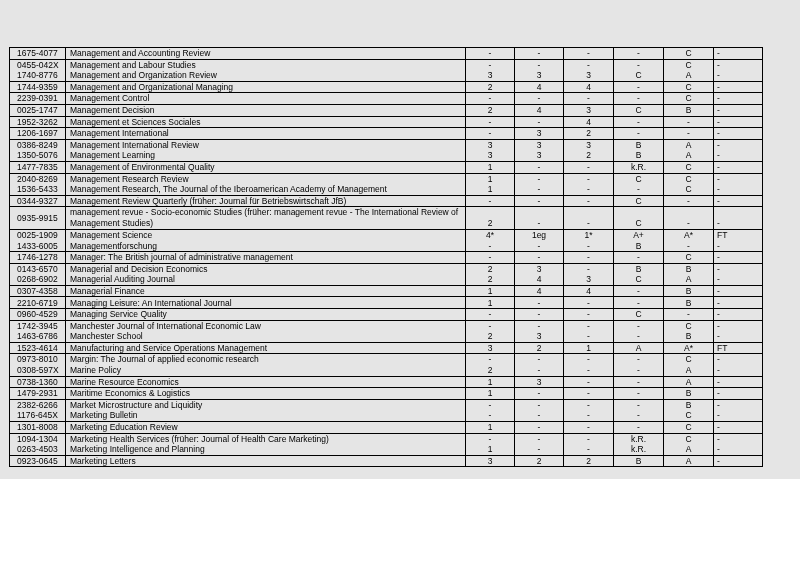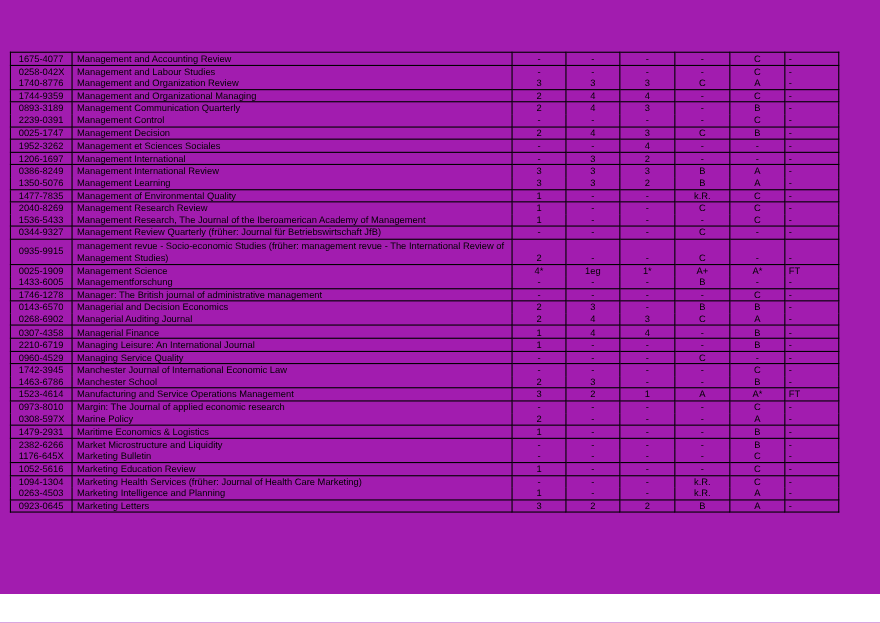--- a/index.html
+++ b/index.html
@@ -2,21 +2,21 @@
 <html><head>
 <meta charset="utf-8">
 <style>
   html, body { margin: 0; padding: 0; }
   body {
     width: 800px; height: 566px;
     background: #ffffff;
     font-family: "Liberation Sans", sans-serif;
     color: #000000;
   }
-  .sheet { position: relative; width: 800px; height: 540px; background: #a21caf; overflow: hidden; }
+  .sheet { position: relative; width: 800px; height: 479px; background: #e5e5e5; overflow: hidden; }
   table.journal-table {
     position: absolute; left: 9px; top: 47px;
     width: 753px;
     border-collapse: collapse;
     table-layout: fixed;
     font-size: 8.5px;
     line-height: 10.5px;
     color: #000000;
   }
   col.c-issn { width: 56px; }
@@ -64,21 +64,21 @@
           <td class="issn">1675-4077</td>
           <td class="name">Management and Accounting Review</td>
           <td class="val">-</td>
           <td class="val">-</td>
           <td class="val">-</td>
           <td class="val">-</td>
           <td class="val">C</td>
           <td class="val ft">-</td>
         </tr>
         <tr class="nb">
-          <td class="issn">0258-042X</td>
+          <td class="issn">0455-042X</td>
           <td class="name">Management and Labour Studies</td>
           <td class="val">-</td>
           <td class="val">-</td>
           <td class="val">-</td>
           <td class="val">-</td>
           <td class="val">C</td>
           <td class="val ft">-</td>
         </tr>
         <tr class="after-nb">
           <td class="issn">1740-8776</td>
@@ -91,30 +91,20 @@
           <td class="val ft">-</td>
         </tr>
         <tr>
           <td class="issn">1744-9359</td>
           <td class="name">Management and Organizational Managing</td>
           <td class="val">2</td>
           <td class="val">4</td>
           <td class="val">4</td>
           <td class="val">-</td>
           <td class="val">C</td>
-          <td class="val ft">-</td>
-        </tr>
-        <tr class="nb">
-          <td class="issn">0893-3189</td>
-          <td class="name">Management Communication Quarterly</td>
-          <td class="val">2</td>
-          <td class="val">4</td>
-          <td class="val">3</td>
-          <td class="val">-</td>
-          <td class="val">B</td>
           <td class="val ft">-</td>
         </tr>
         <tr class="after-nb">
           <td class="issn">2239-0391</td>
           <td class="name">Management Control</td>
           <td class="val">-</td>
           <td class="val">-</td>
           <td class="val">-</td>
           <td class="val">-</td>
           <td class="val">C</td>
@@ -344,20 +334,30 @@
           <td class="issn">0308-597X</td>
           <td class="name">Marine Policy</td>
           <td class="val">2</td>
           <td class="val">-</td>
           <td class="val">-</td>
           <td class="val">-</td>
           <td class="val">A</td>
           <td class="val ft">-</td>
         </tr>
         <tr>
+          <td class="issn">0738-1360</td>
+          <td class="name">Marine Resource Economics</td>
+          <td class="val">1</td>
+          <td class="val">3</td>
+          <td class="val">-</td>
+          <td class="val">-</td>
+          <td class="val">A</td>
+          <td class="val ft">-</td>
+        </tr>
+        <tr>
           <td class="issn">1479-2931</td>
           <td class="name">Maritime Economics &amp; Logistics</td>
           <td class="val">1</td>
           <td class="val">-</td>
           <td class="val">-</td>
           <td class="val">-</td>
           <td class="val">B</td>
           <td class="val ft">-</td>
         </tr>
         <tr class="nb">
@@ -374,21 +374,21 @@
           <td class="issn">1176-645X</td>
           <td class="name">Marketing Bulletin</td>
           <td class="val">-</td>
           <td class="val">-</td>
           <td class="val">-</td>
           <td class="val">-</td>
           <td class="val">C</td>
           <td class="val ft">-</td>
         </tr>
         <tr>
-          <td class="issn">1052-5616</td>
+          <td class="issn">1301-8008</td>
           <td class="name">Marketing Education Review</td>
           <td class="val">1</td>
           <td class="val">-</td>
           <td class="val">-</td>
           <td class="val">-</td>
           <td class="val">C</td>
           <td class="val ft">-</td>
         </tr>
         <tr class="nb">
           <td class="issn">1094-1304</td>

